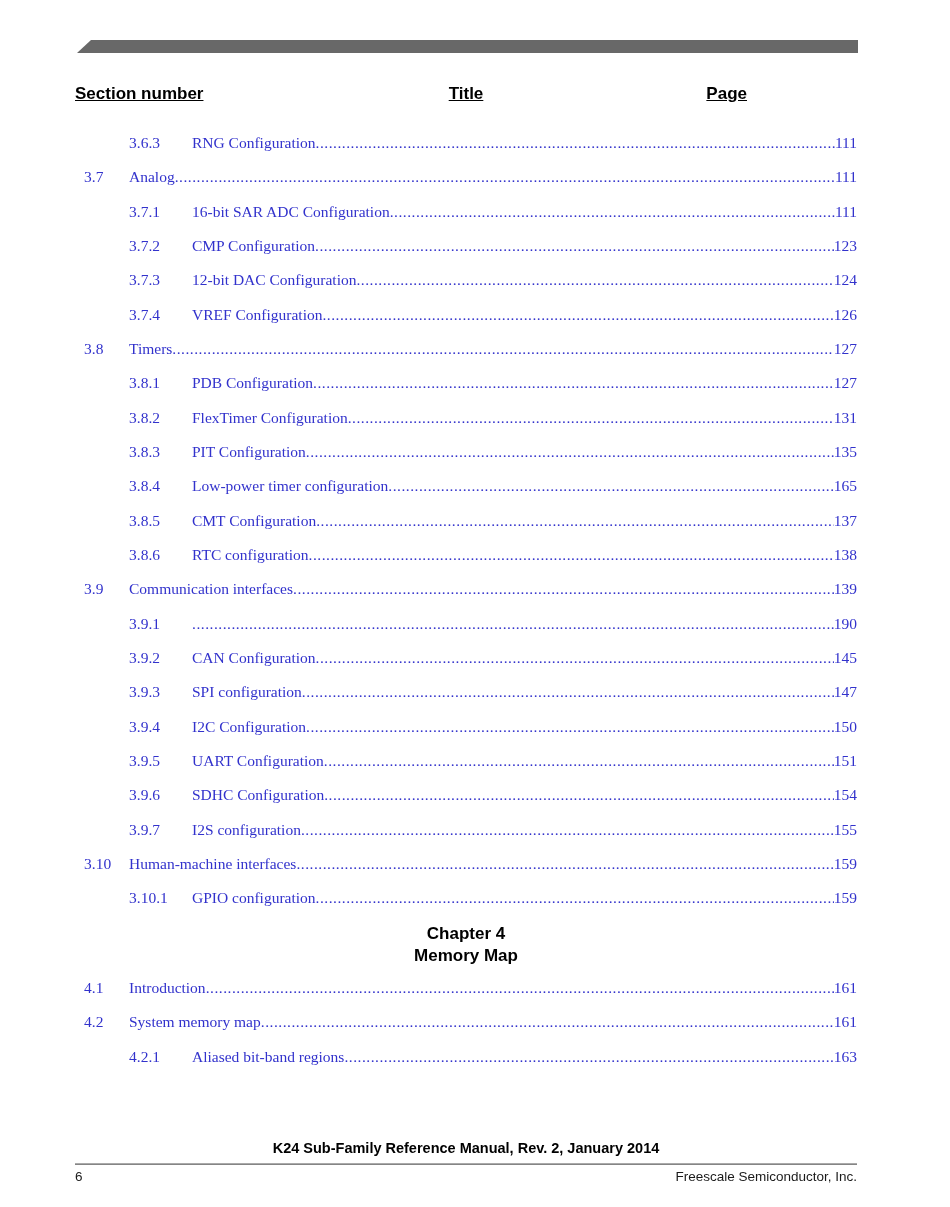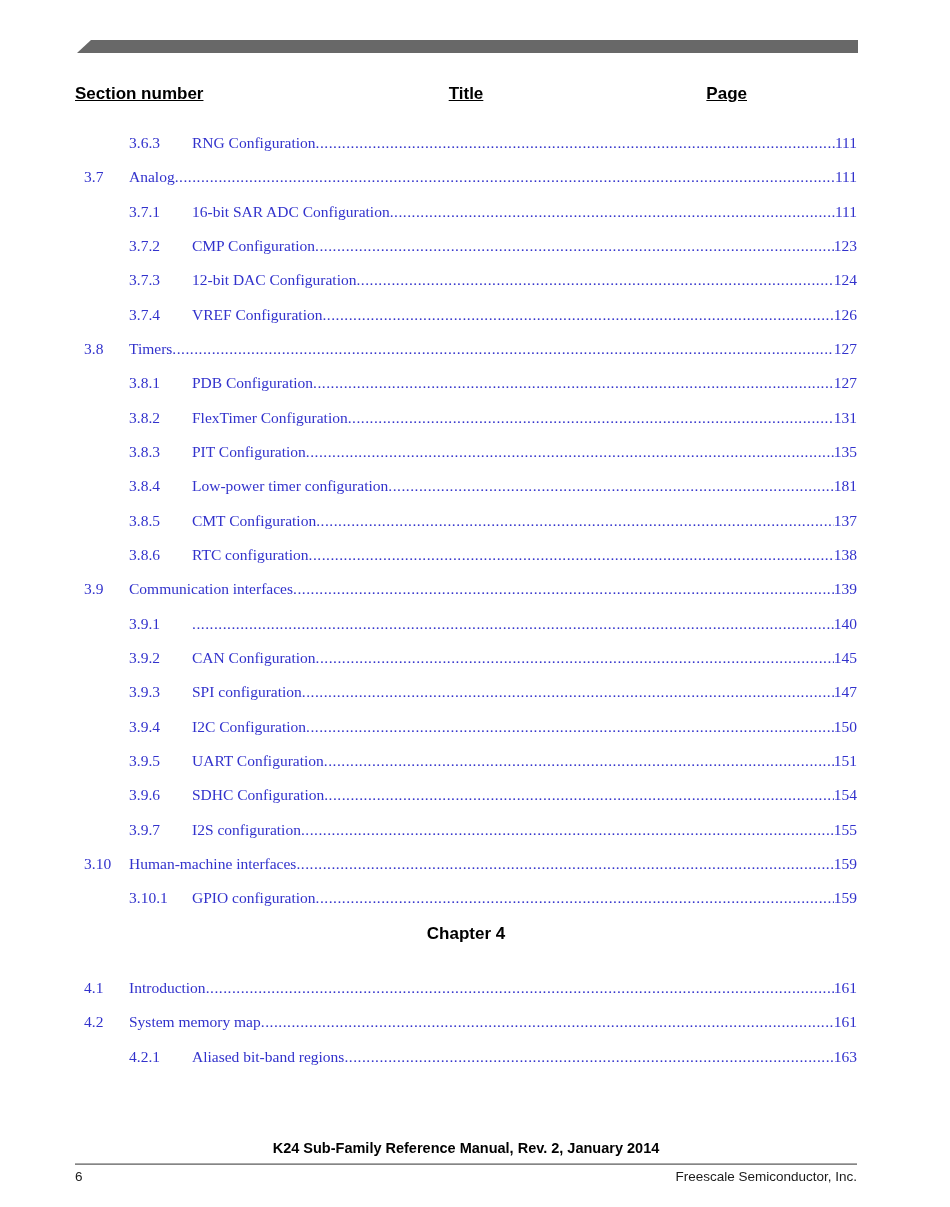--- a/index.html
+++ b/index.html
@@ -202,21 +202,21 @@
       <div class="toc-row level-2">
         <span class="num">3.8.3</span>
         <span class="title">PIT Configuration</span>
         <span class="dots">....................................................................................................................................................................................................................................................................</span>
         <span class="pagenum">135</span>
       </div>
       <div class="toc-row level-2">
         <span class="num">3.8.4</span>
         <span class="title">Low-power timer configuration</span>
         <span class="dots">....................................................................................................................................................................................................................................................................</span>
-        <span class="pagenum">181</span>
+        <span class="pagenum">165</span>
       </div>
       <div class="toc-row level-2">
         <span class="num">3.8.5</span>
         <span class="title">CMT Configuration</span>
         <span class="dots">....................................................................................................................................................................................................................................................................</span>
         <span class="pagenum">137</span>
       </div>
       <div class="toc-row level-2">
         <span class="num">3.8.6</span>
         <span class="title">RTC configuration</span>
@@ -225,21 +225,21 @@
       </div>
       <div class="toc-row level-1">
         <span class="num">3.9</span>
         <span class="title">Communication interfaces</span>
         <span class="dots">....................................................................................................................................................................................................................................................................</span>
         <span class="pagenum">139</span>
       </div>
       <div class="toc-row level-2">
         <span class="num">3.9.1</span>
         <span class="dots">....................................................................................................................................................................................................................................................................</span>
-        <span class="pagenum">140</span>
+        <span class="pagenum">190</span>
       </div>
       <div class="toc-row level-2">
         <span class="num">3.9.2</span>
         <span class="title">CAN Configuration</span>
         <span class="dots">....................................................................................................................................................................................................................................................................</span>
         <span class="pagenum">145</span>
       </div>
       <div class="toc-row level-2">
         <span class="num">3.9.3</span>
         <span class="title">SPI configuration</span>
@@ -279,20 +279,21 @@
       <div class="toc-row level-2">
         <span class="num">3.10.1</span>
         <span class="title">GPIO configuration</span>
         <span class="dots">....................................................................................................................................................................................................................................................................</span>
         <span class="pagenum">159</span>
       </div>
   </div>
 
   <div class="chapter-heading">
     <div>Chapter 4</div>
+    <div>Memory Map</div>
   </div>
 
   <div class="toc-list" id="toc-list-ch4">
     <div class="toc-row level-1">
         <span class="num">4.1</span>
         <span class="title">Introduction</span>
         <span class="dots">....................................................................................................................................................................................................................................................................</span>
         <span class="pagenum">161</span>
       </div>
       <div class="toc-row level-1">

